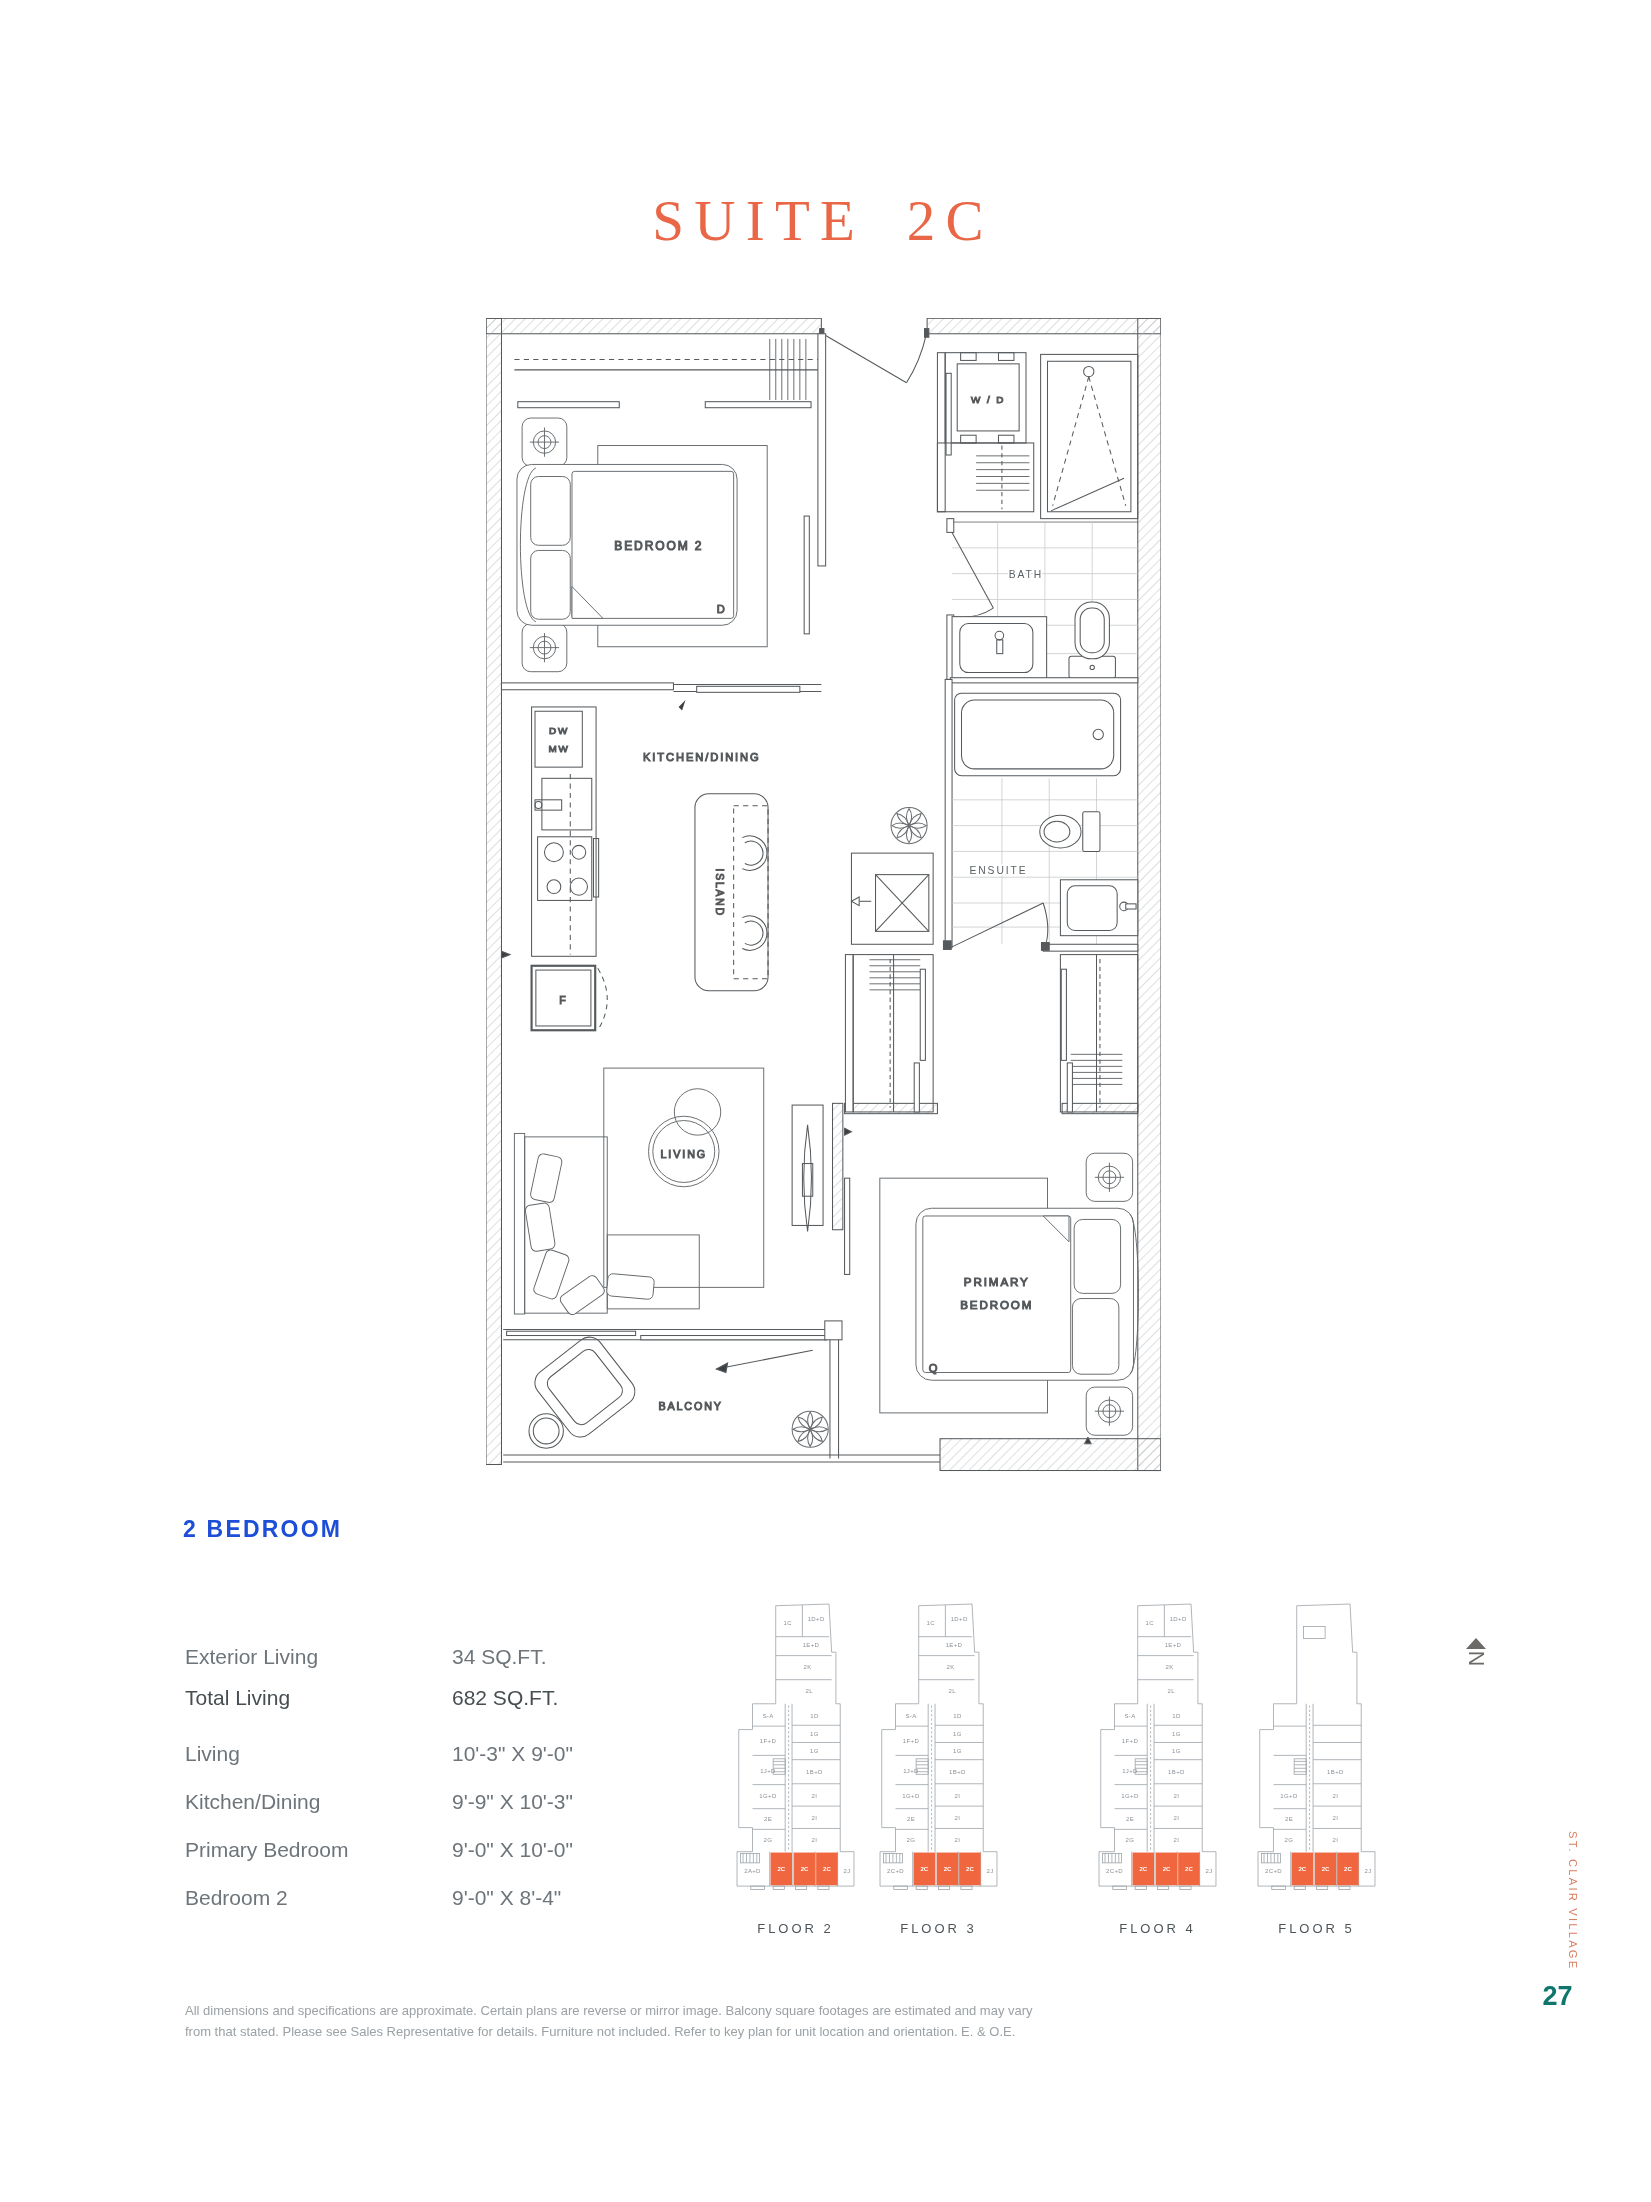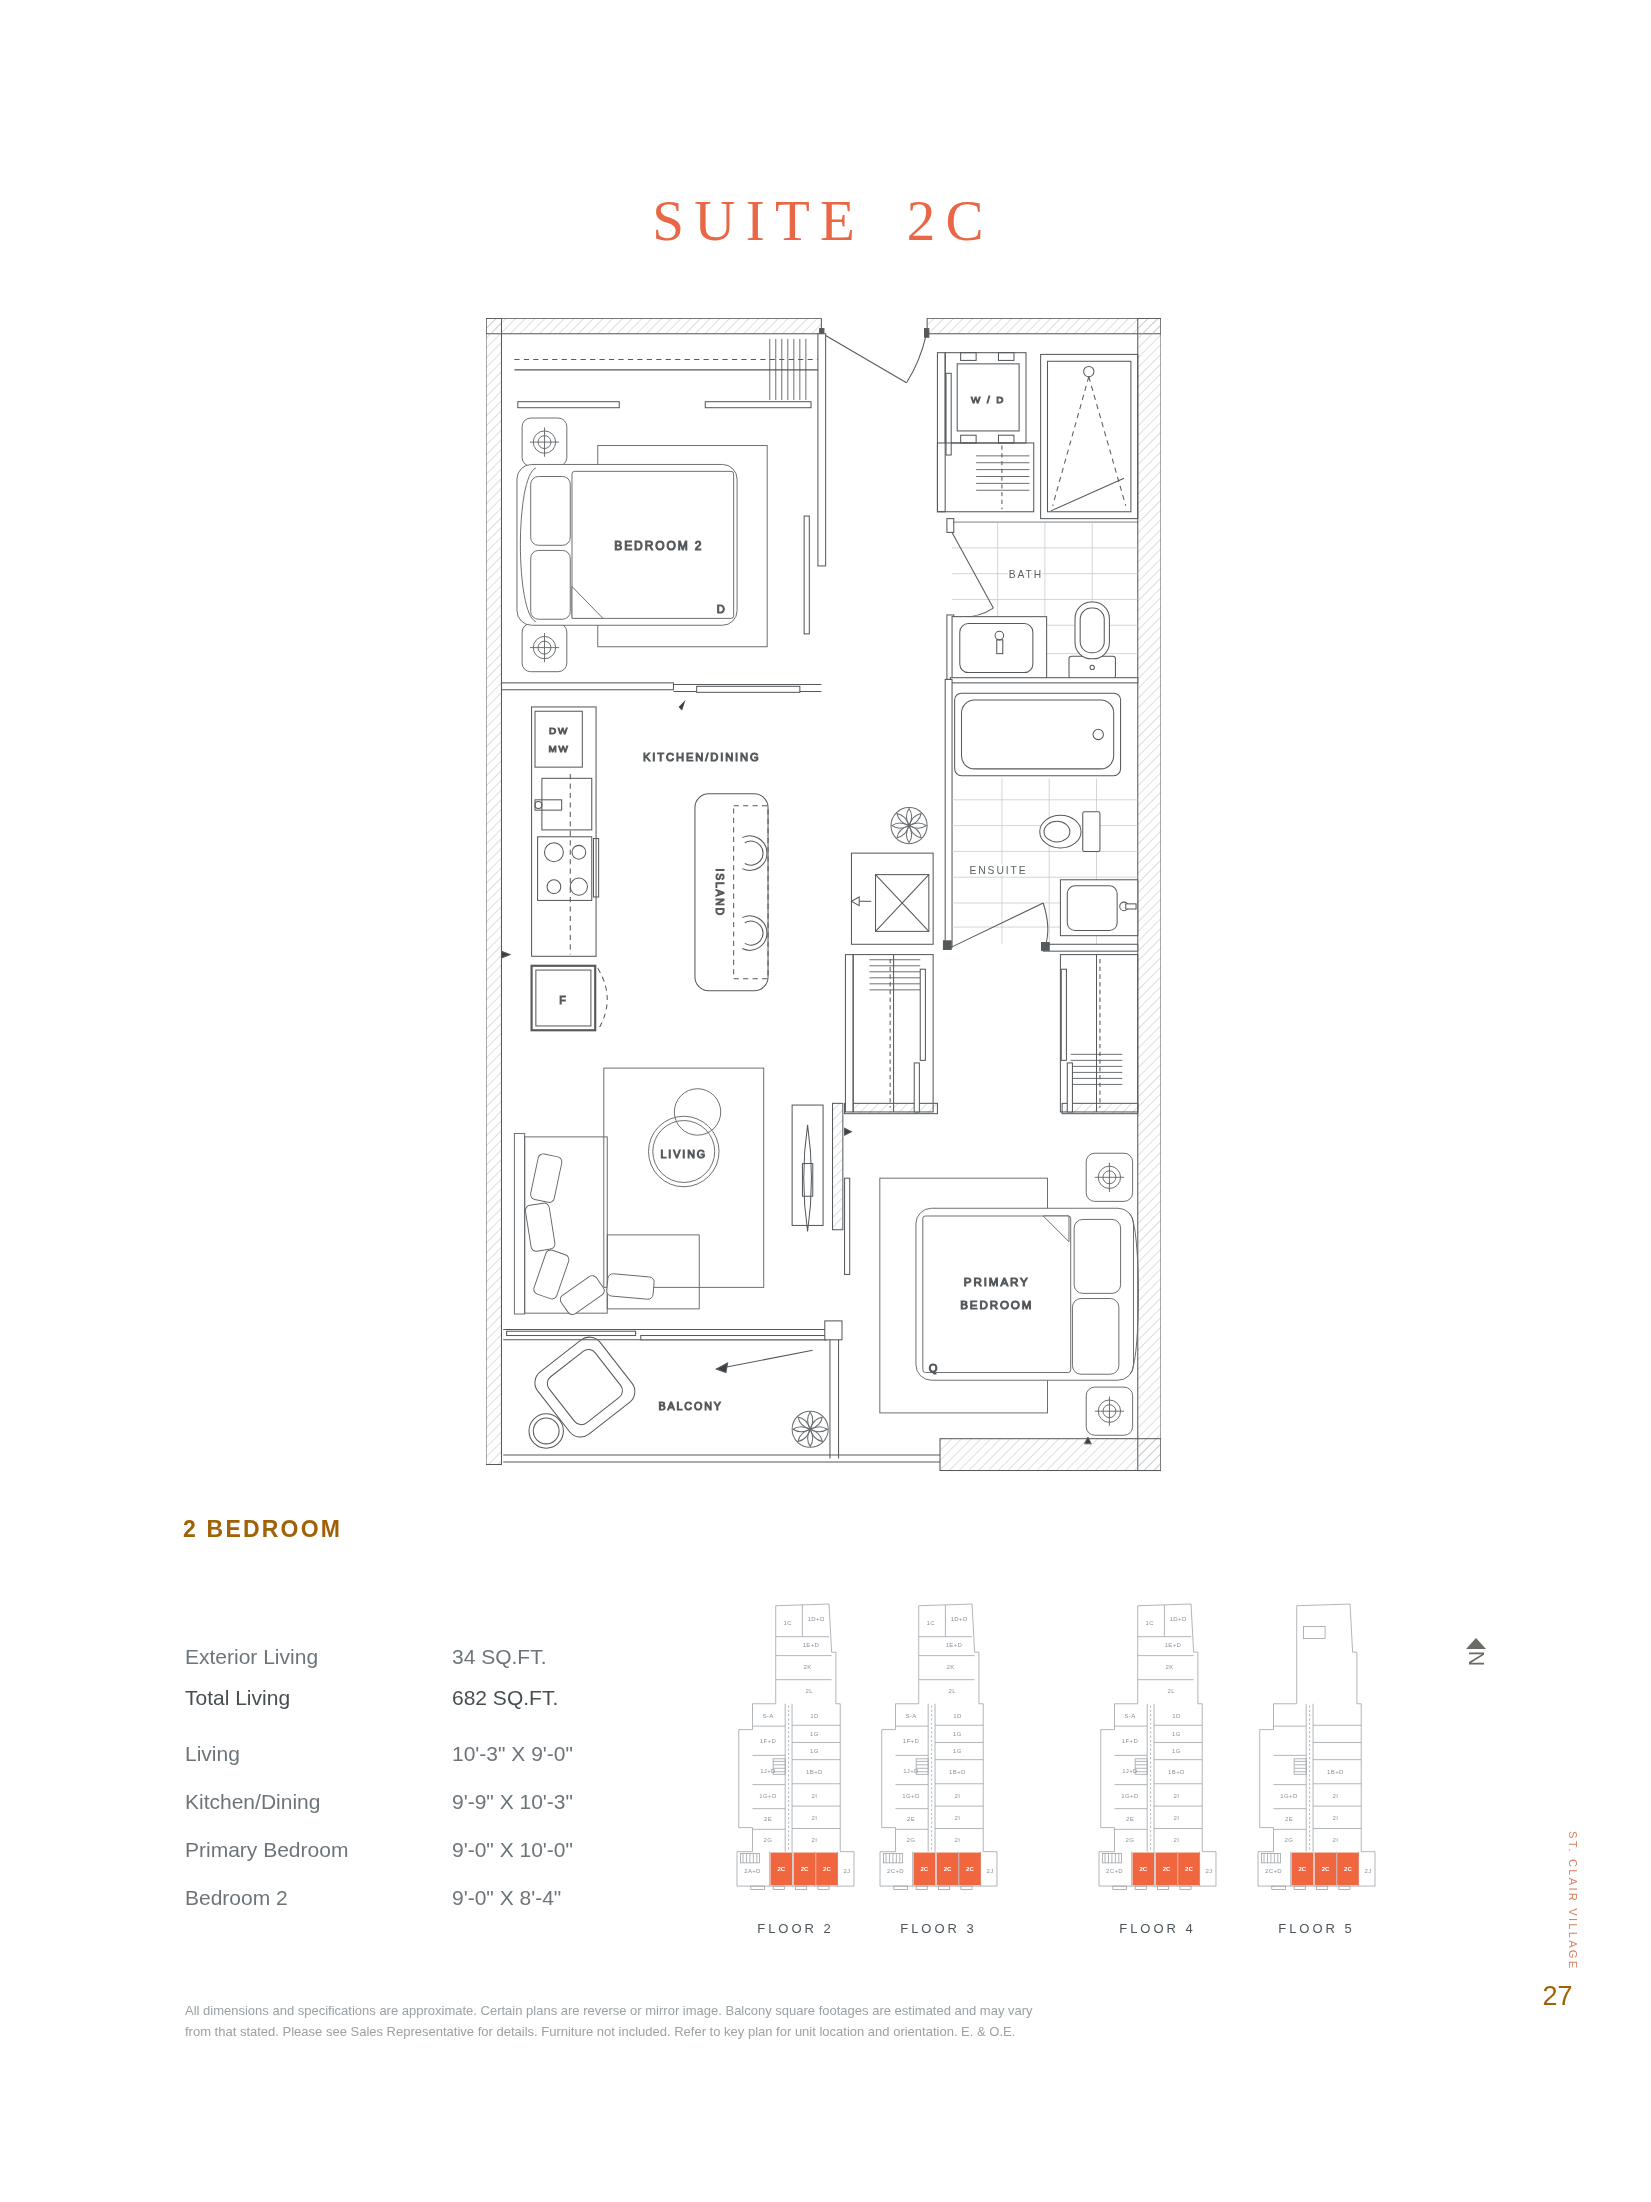--- a/index.html
+++ b/index.html
@@ -390,21 +390,21 @@
         <path transform="rotate(180)" d="M0,0 Q6,-11 0,-20 Q-6,-11 0,0"></path>
           <path transform="rotate(225)" d="M0,0 Q6,-11 0,-20 Q-6,-11 0,0"></path>
         <path transform="rotate(270)" d="M0,0 Q6,-11 0,-20 Q-6,-11 0,0"></path>
           <path transform="rotate(315)" d="M0,0 Q6,-11 0,-20 Q-6,-11 0,0"></path>
       </g>
     </g>
     <text class="lbl" x="238" y="1270" font-size="12.5" text-anchor="middle">BALCONY</text>
   </g>
 </svg>
 
-<div id="type-label" class="abs" style="color: #a16207;">2 BEDROOM</div>
+<div id="type-label" class="abs" style="color: #1d4ed8;">2 BEDROOM</div>
 <div id="stats" class="abs">
     <div class="grp1">
       <div class="row">
         <span class="lab">Exterior Living</span>
         <span>34 SQ.FT.</span>
       </div>
       <div class="row bold">
         <span class="lab">Total Living</span>
         <span>682 SQ.FT.</span>
       </div>
@@ -712,14 +712,14 @@
   <div class="nletter">N</div>
 </div>
 
 <div id="disclaimer" class="abs">
   <span>All dimensions and specifications are approximate. Certain plans are reverse or mirror image. Balcony square footages are estimated and may vary</span><br>
   <span>from that stated. Please see Sales Representative for details. Furniture not included. Refer to key plan for unit location and orientation. E. &amp; O.E.</span>
 </div>
 
 <div id="side-text" class="abs" style="color: rgb(217, 126, 96);">ST. CLAIR VILLAGE</div>
 
-<div id="page-number" class="abs" style="color: #a16207;">27</div>
+<div id="page-number" class="abs" style="color: #0f766e; font-weight: bold;">27</div>
 
 
 </body></html>

